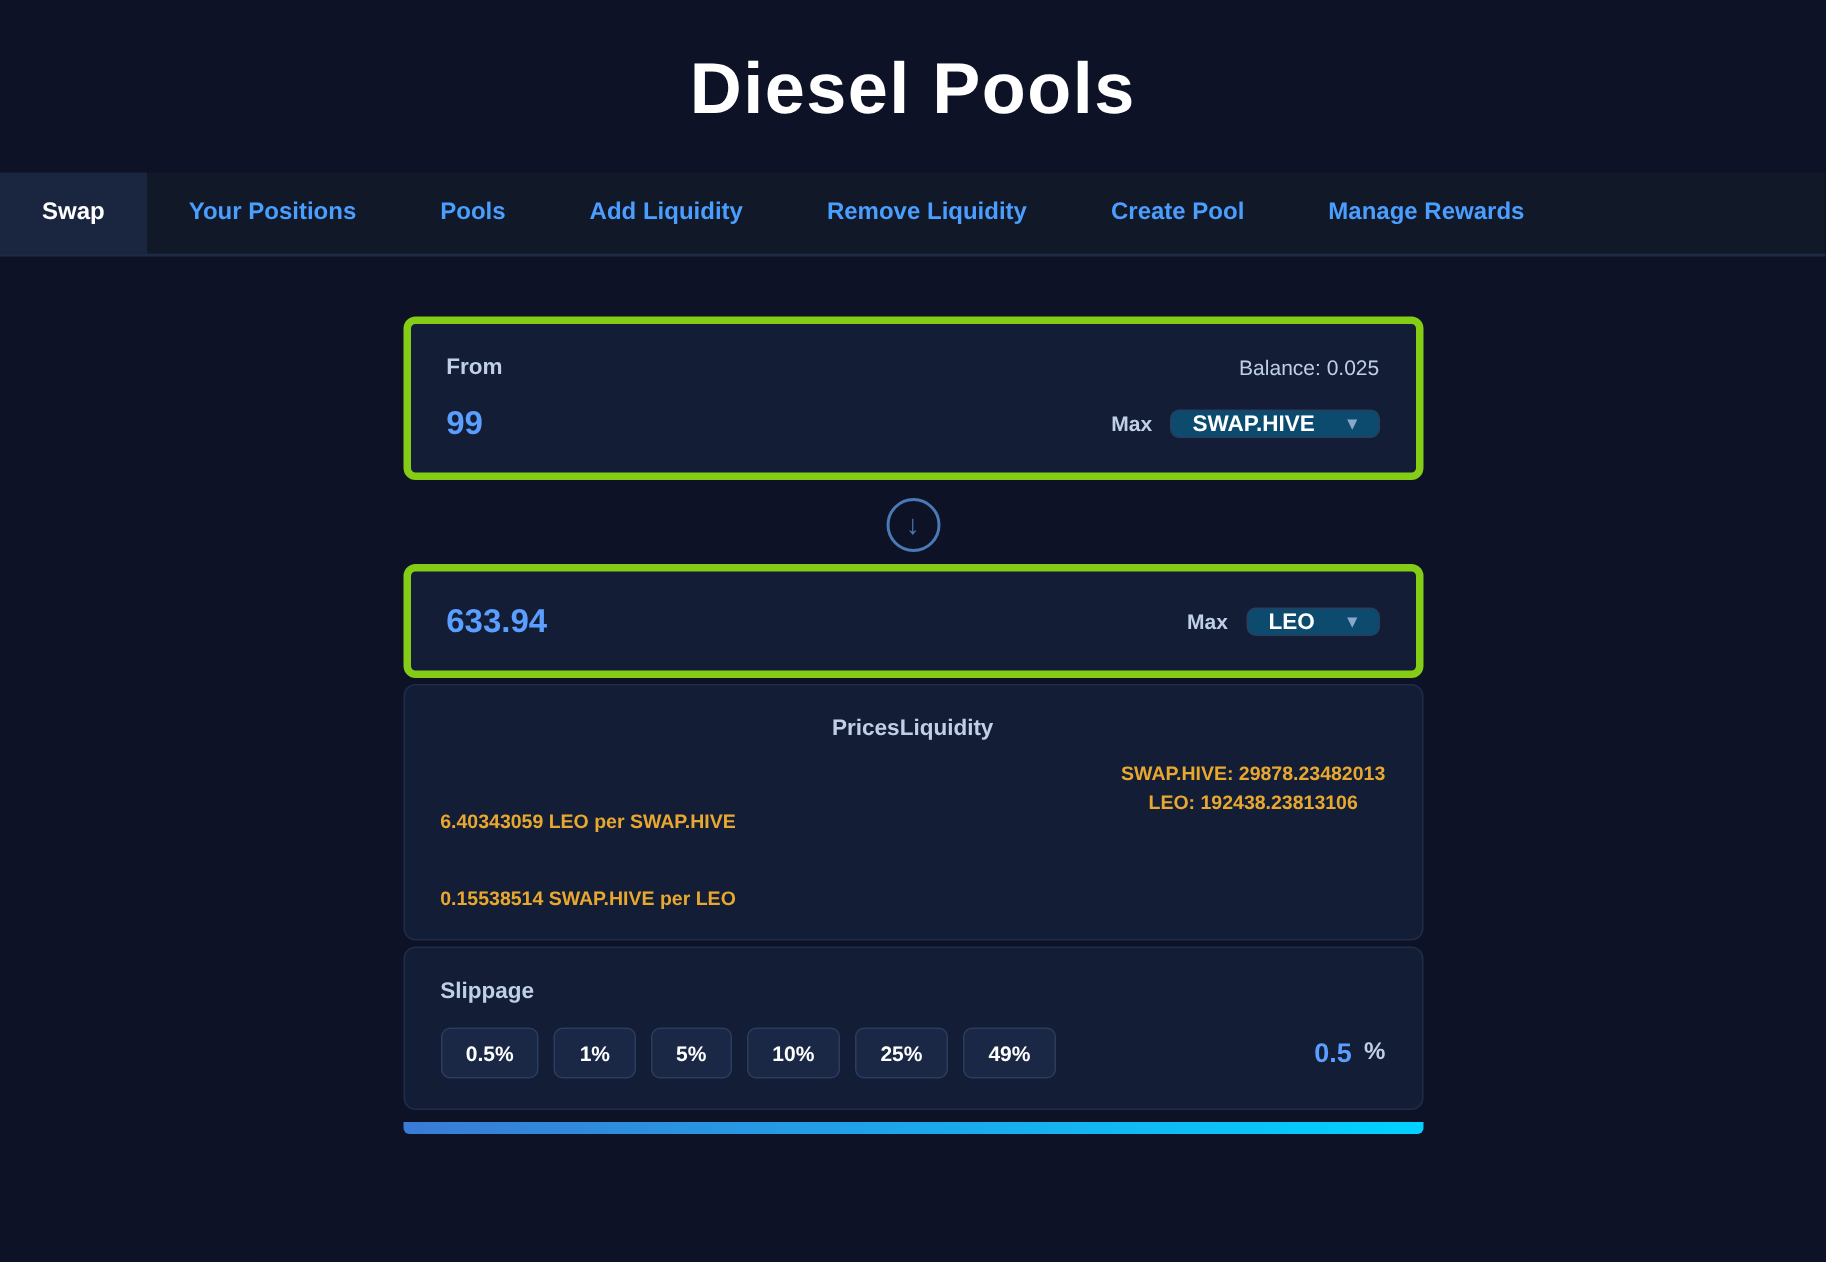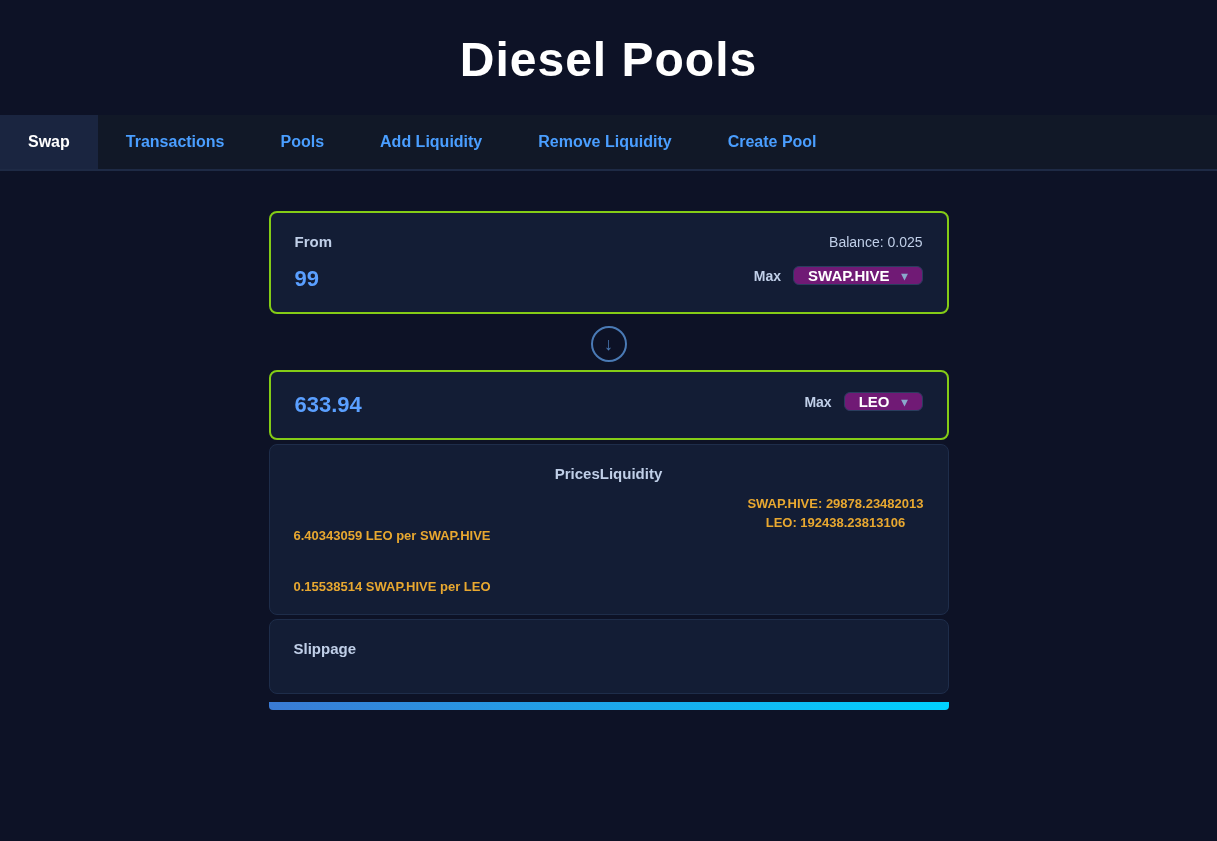--- a/index.html
+++ b/index.html
@@ -52,21 +52,21 @@
 
     .swap-container {
       width: 680px;
       display: flex;
       flex-direction: column;
       gap: 0;
     }
 
     .card {
       background-color: #131d35;
-      border: 2px solid #84cc16;
+      border: 5px solid #84cc16;
       border-radius: 8px;
       padding: 20px 24px;
       margin-bottom: 4px;
     }
 
     .card-header {
       display: flex;
       justify-content: space-between;
       align-items: center;
       margin-bottom: 16px;
@@ -79,21 +79,21 @@
     }
 
     .balance-text {
       font-size: 14px;
       color: #c0cfe8;
     }
 
     .card-input-row {
       display: flex;
       justify-content: space-between;
-      align-items: flex-start;
+      align-items: center;
     }
 
     .amount-value {
       font-size: 22px;
       font-weight: 600;
       color: #5a9fff;
     }
 
     .input-controls {
       display: flex;
@@ -104,22 +104,22 @@
     .max-btn {
       font-size: 14px;
       font-weight: 700;
       color: #c0cfe8;
       cursor: pointer;
     }
 
     .token-selector {
       display: flex;
       align-items: center;
-      gap: 12px;
-      background-color: #701a75;
+      gap: 22px;
+      background-color: #0c4a6e;
       border: 1px solid #2a3d5e;
       border-radius: 6px;
       padding: 0 14px;
       cursor: pointer;
       font-size: 15px;
       font-weight: 700;
       color: #ffffff;
     }
 
     .token-selector .chevron {
@@ -273,33 +273,36 @@
 </head>
 <body>
 
 <h1 class="page-title">Diesel Pools</h1>
 
 <nav class="nav-bar">
   <div class="nav-item active">
     <span>Swap</span>
   </div>
   <div class="nav-item">
-    <span>Transactions</span>
+    <span>Your Positions</span>
   </div>
   <div class="nav-item">
     <span>Pools</span>
   </div>
   <div class="nav-item">
     <span>Add Liquidity</span>
   </div>
   <div class="nav-item">
     <span>Remove Liquidity</span>
   </div>
   <div class="nav-item">
     <span>Create Pool</span>
+  </div>
+  <div class="nav-item">
+    <span>Manage Rewards</span>
   </div>
 </nav>
 
 <div class="main-content">
   <div class="swap-container">
 
     <div class="card">
       <div class="card-header">
         <span class="card-label">From</span>
         <span class="balance-text">
@@ -350,18 +353,30 @@
         </div>
         <div class="price-right">
           <span class="liquidity-text">SWAP.HIVE: 29878.23482013</span>
           <span class="liquidity-text">LEO: 192438.23813106</span>
         </div>
       </div>
     </div>
 
     <div class="slippage-card">
       <div class="slippage-header">Slippage</div>
+      <div class="slippage-options">
+        <button class="slippage-btn">0.5%</button>
+        <button class="slippage-btn">1%</button>
+        <button class="slippage-btn">5%</button>
+        <button class="slippage-btn">10%</button>
+        <button class="slippage-btn">25%</button>
+        <button class="slippage-btn">49%</button>
+        <div class="slippage-custom">
+          <input class="slippage-input" type="text" value="0.5" style="">
+          <span class="slippage-percent">%</span>
+        </div>
+      </div>
     </div>
 
     <div class="swap-button-bar"></div>
 
   </div>
 </div>
 
 </body></html>

